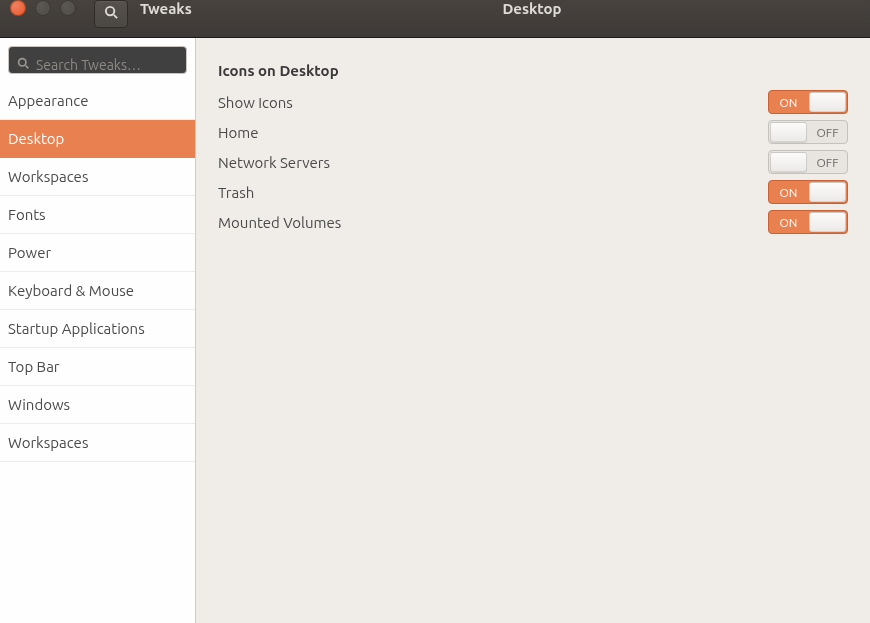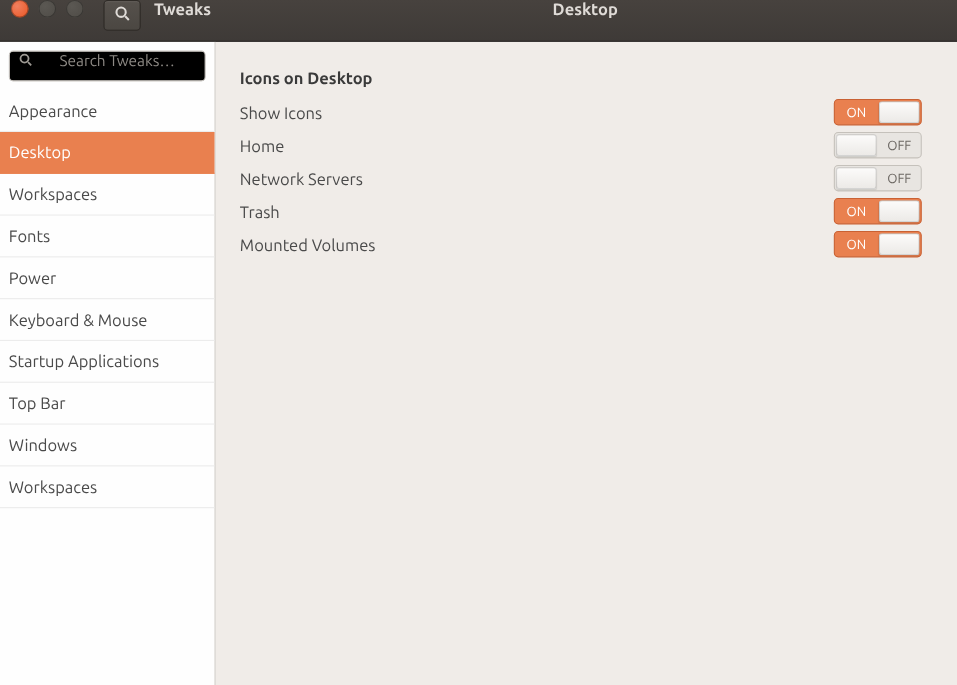--- a/index.html
+++ b/index.html
@@ -57,38 +57,38 @@
   .sidebar {
     width: 196px;
     background: #fefefe;
     border-right: 1px solid #d0cbc5;
     display: flex; flex-direction: column;
   }
   .search-wrap { padding: 8px; }
   .search-field {
     width: 100%; height: 28px; border-radius: 4px;
     border: 1px solid #c9c5c0;
-    background: #000000;
-    display: flex; align-items: flex-start; gap: 24px;
+    background: #404040;
+    display: flex; align-items: flex-end; gap: 6px;
     padding: 0 8px;
     color: #9c9892;
   }
   .search-field svg { width: 13px; height: 13px; fill: none; stroke: #9c9892; stroke-width: 2; }
   .search-placeholder { font-size: 14px; color:#8e8a85; }
   .sidebar-list { display: flex; flex-direction: column; }
   .sidebar-item {
     height: 38px; display: flex; align-items: center;
     padding: 0 8px;
     border-bottom: 1px solid #ececec;
     cursor: default;
   }
   .sidebar-item.selected { background: #e9804f; color: #fff; border-bottom-color:#e9804f;}
   .content {
     flex: 1;
-    padding: 24px 32px 24px 22px;
+    padding: 24px 22px 24px 22px;
     overflow: auto;
   }
   .section-title { font-weight: bold; color: #3a3a3a; margin-bottom: 8px; }
   .row {
     display: flex; align-items: center; justify-content: space-between;
     min-height: 30px;
   }
   .row-label { color: #4a4a4a; }
 
   

